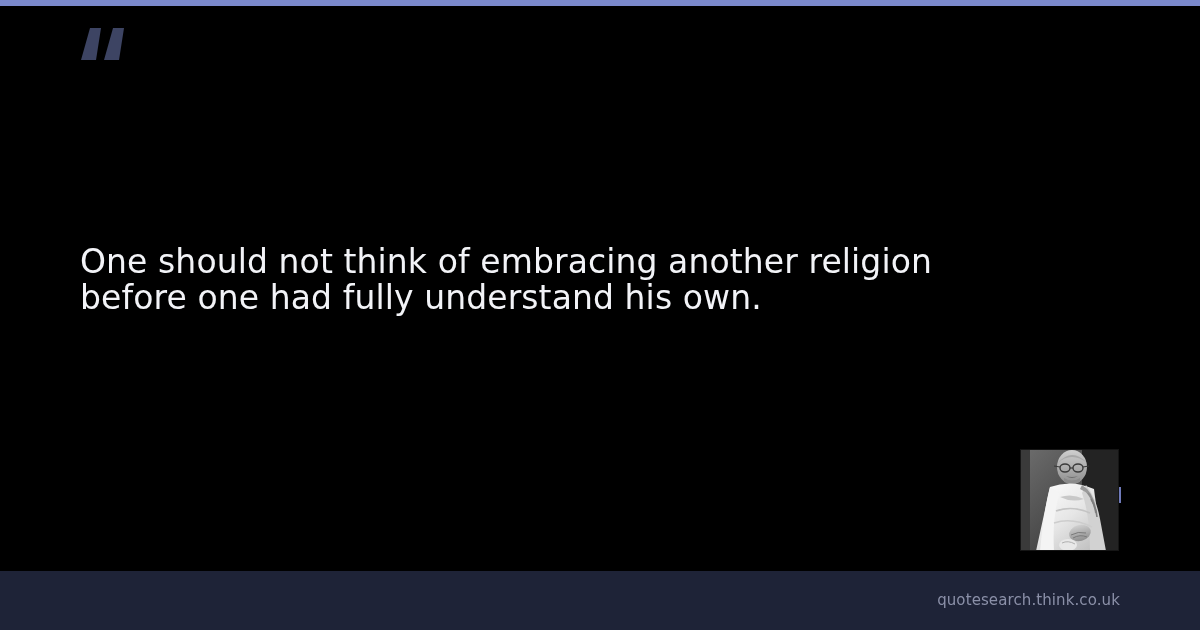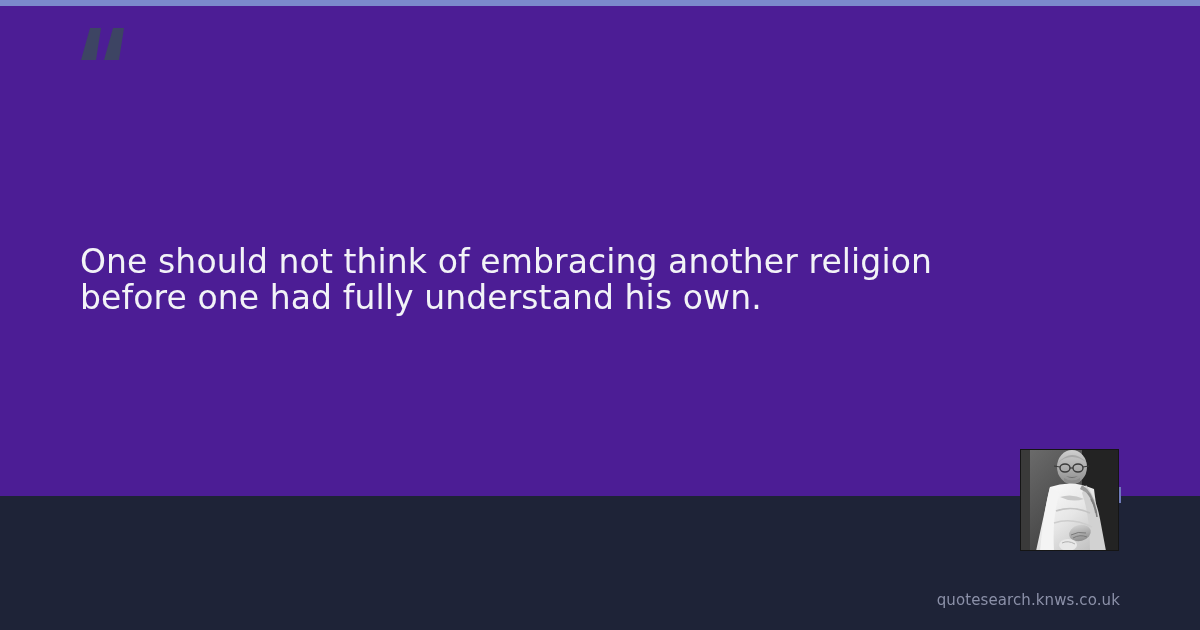--- a/index.html
+++ b/index.html
@@ -11,22 +11,22 @@
     width: 1200px;
     height: 630px;
     background: #1e2337;
     font-family: "DejaVu Sans", sans-serif;
     overflow: hidden;
   }
 
   .quote-card {
     position: relative;
     width: 1200px;
-    height: 496px;
-    background: #4c1d95;
+    height: 571px;
+    background: #000000;
     box-sizing: border-box;
   }
 
   
   .top-accent-bar {
     position: absolute;
     top: 0;
     left: 0;
     width: 1200px;
     height: 6px;
@@ -188,15 +188,15 @@
         <ellipse cx="48" cy="96" rx="9" ry="6" fill="#e8e8e8"></ellipse>
         <path d="M42 94 Q48 91 55 95" stroke="#b0b0b0" stroke-width="1" fill="none"></path>
 
         <rect x="0" y="0" width="99" height="102" fill="none" stroke="#151515" stroke-width="2"></rect>
       </g>
     </svg>
   </div>
 
   <div class="portrait-edge-tick"></div>
 
-  <div class="source-watermark">quotesearch.knws.co.uk</div>
+  <div class="source-watermark">quotesearch.think.co.uk</div>
 
 </div>
 
 </body></html>

